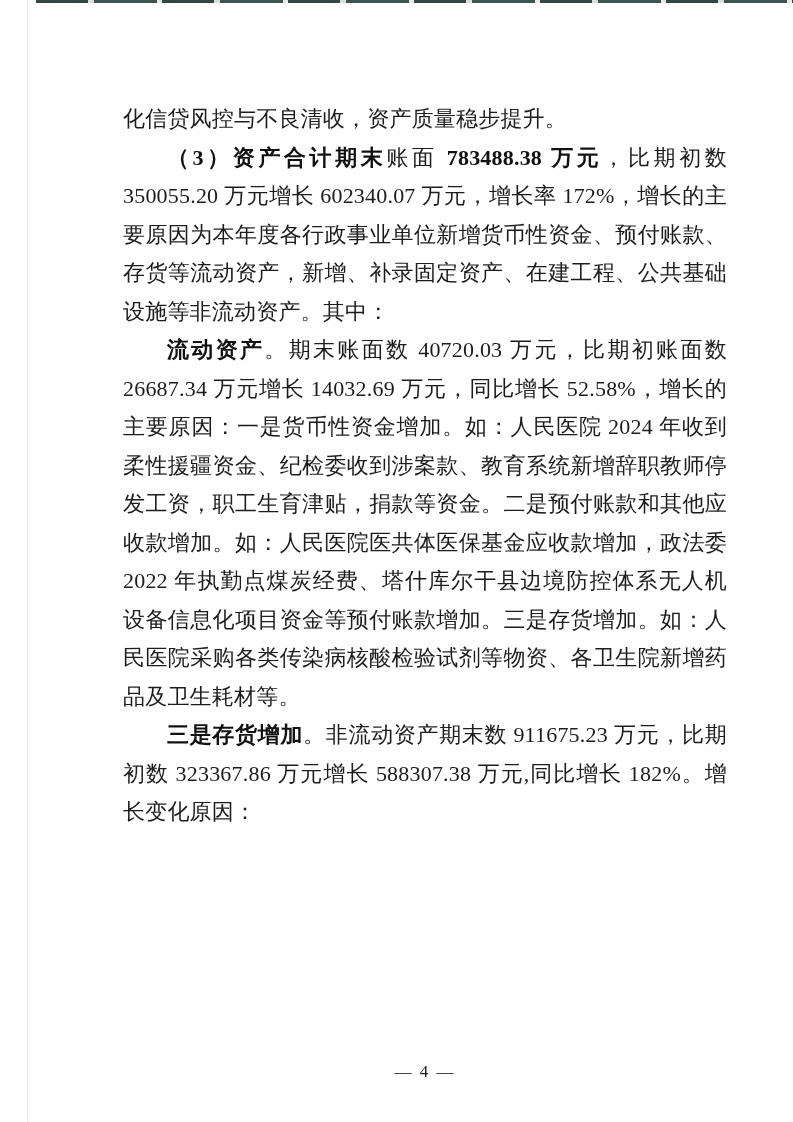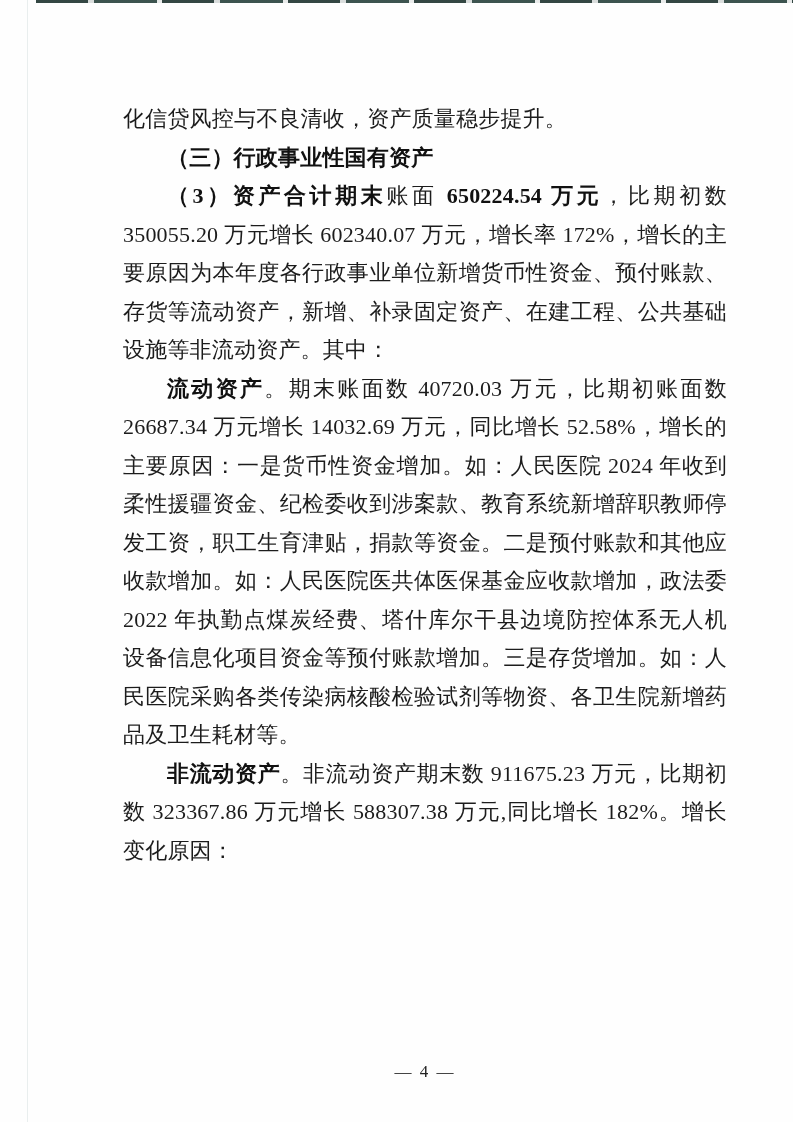--- a/index.html
+++ b/index.html
@@ -83,20 +83,19 @@
 </style>
 </head>
 <body>
 
 <div class="page">
   <div class="scan-topline"></div>
   <div class="scan-leftedge"></div>
 
   <div class="doc">
       <p class="body-noindent"><span>化信贷风控与不良清收，资产质量稳步提升。</span></p>
-      <p class="heading"><span class="bold">（三）行政事业性国有资产</span></p>
-      <p class="body"><span class="bold">（3）资产合计期末</span><span>账面 </span><span class="bold">650224.54 万元</span><span>，比期初数 350055.20 万元增长 602340.07 万元，增长率 172%，增长的主要原因为本年度各行政事业单位新增货币性资金、预付账款、存货等流动资产，新增、补录固定资产、在建工程、公共基础设施等非流动资产。其中：</span></p>
+      <p class="body"><span class="bold">（3）资产合计期末</span><span>账面 </span><span class="bold">783488.38 万元</span><span>，比期初数 350055.20 万元增长 602340.07 万元，增长率 172%，增长的主要原因为本年度各行政事业单位新增货币性资金、预付账款、存货等流动资产，新增、补录固定资产、在建工程、公共基础设施等非流动资产。其中：</span></p>
       <p class="body"><span class="bold">流动资产</span><span>。期末账面数 40720.03 万元，比期初账面数 26687.34 万元增长 14032.69 万元，同比增长 52.58%，增长的主要原因：一是货币性资金增加。如：人民医院 2024 年收到柔性援疆资金、纪检委收到涉案款、教育系统新增辞职教师停发工资，职工生育津贴，捐款等资金。二是预付账款和其他应收款增加。如：人民医院医共体医保基金应收款增加，政法委 2022 年执勤点煤炭经费、塔什库尔干县边境防控体系无人机设备信息化项目资金等预付账款增加。三是存货增加。如：人民医院采购各类传染病核酸检验试剂等物资、各卫生院新增药品及卫生耗材等。</span></p>
-      <p class="body"><span class="bold">非流动资产</span><span>。非流动资产期末数 911675.23 万元，比期初数 323367.86 万元增长 588307.38 万元,同比增长 182%。增长变化原因：</span></p>
+      <p class="body"><span class="bold">三是存货增加</span><span>。非流动资产期末数 911675.23 万元，比期初数 323367.86 万元增长 588307.38 万元,同比增长 182%。增长变化原因：</span></p>
     </div>
 
   <div class="pageno">— 4 —</div>
 </div>
 
 </body></html>

